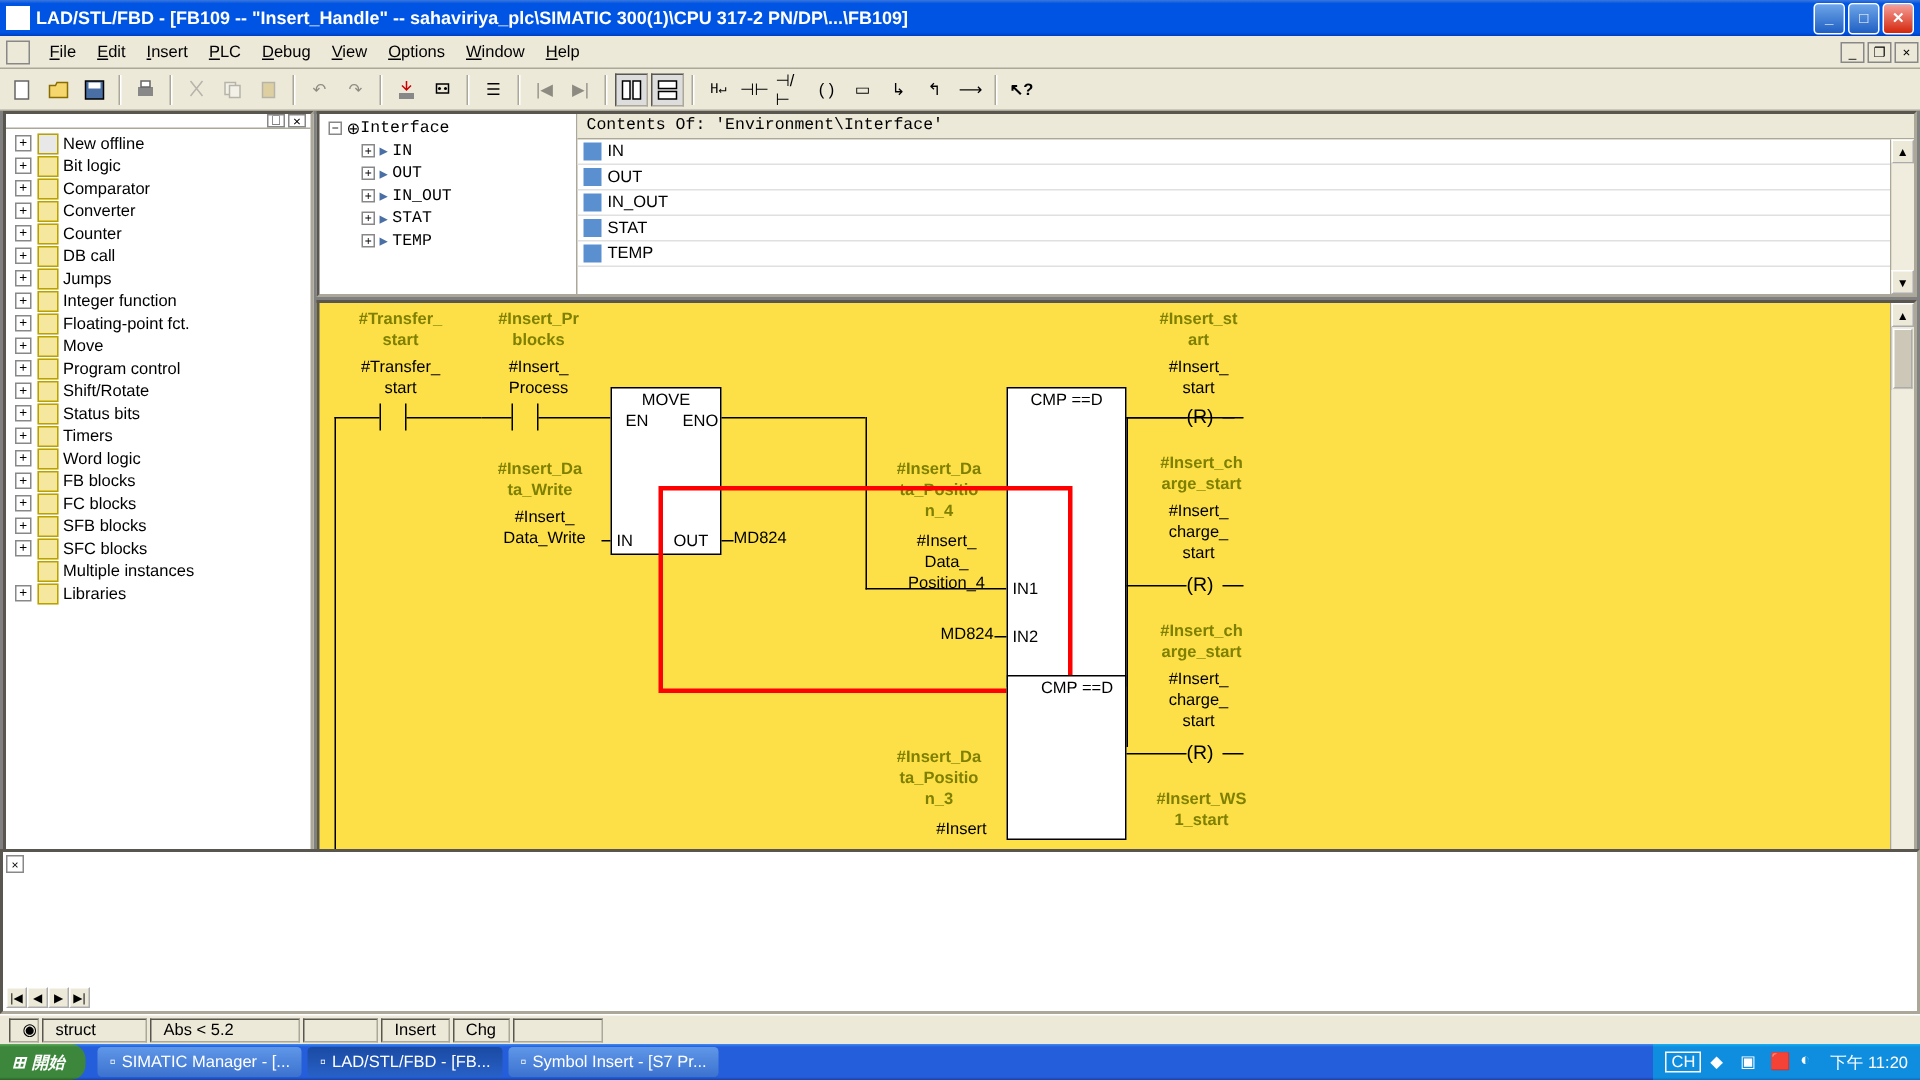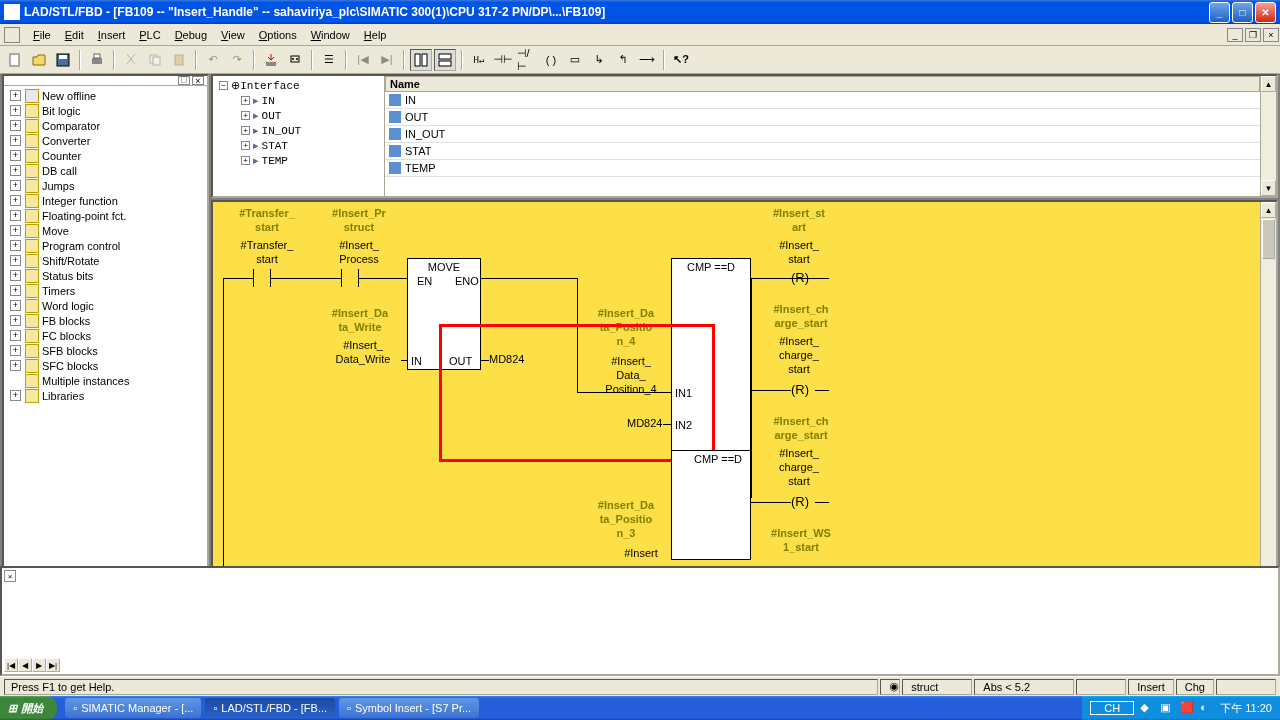--- a/index.html
+++ b/index.html
@@ -374,23 +374,23 @@
               <span style="font-family:Courier New">STAT</span>
             </div>
             <div class="if-row lvl1">
               <span class="if-exp">+</span>
               <span style="color:#4a6fa5;margin-right:3px">▸</span>
               <span style="font-family:Courier New">TEMP</span>
             </div>
           </div>
       </div>
       <div class="name-panel">
+        <div class="contents-header">Contents Of: 'Environment\Interface'</div>
         <div style="display:flex;flex:1">
           <div style="flex:1;display:flex;flex-direction:column">
-            <div class="name-header">Name</div>
             <div class="name-list" id="name-list">
                 <div class="name-row selected">
                   <span class="name-icon-small"></span>
                   <span>IN</span>
                 </div>
                 <div class="name-row">
                   <span class="name-icon-small"></span>
                   <span>OUT</span>
                 </div>
                 <div class="name-row">
@@ -423,21 +423,21 @@
 
         <div class="lbl olive" style="left:18px;top:4px;width:72px;white-space:pre">#Transfer_
 start</div>
         <div class="lbl blk" style="left:18px;top:36px;width:72px;white-space:pre">#Transfer_
 start</div>
         <div class="wire h" style="left:10px;top:76px;width:30px"></div>
         <div class="contact" style="left:40px;top:67px;width:18px;height:18px"></div>
         <div class="wire h" style="left:58px;top:76px;width:50px"></div>
 
         <div class="lbl olive" style="left:106px;top:4px;width:80px;white-space:pre">#Insert_Pr
-struct</div>
+blocks</div>
         <div class="lbl blk" style="left:106px;top:36px;width:80px;white-space:pre">#Insert_
 Process</div>
         <div class="contact" style="left:128px;top:67px;width:18px;height:18px"></div>
         <div class="wire h" style="left:108px;top:76px;width:20px"></div>
         <div class="wire h" style="left:146px;top:76px;width:48px"></div>
 
         <div class="box" style="left:194px;top:56px;width:74px;height:112px"></div>
         <div class="lbl blk" style="left:194px;top:58px;width:74px">MOVE</div>
         <div class="lbl blk" style="left:204px;top:72px">EN</div>
         <div class="lbl blk" style="left:242px;top:72px">ENO</div>
@@ -528,21 +528,20 @@
   <div class="bottom-close">×</div>
   <div class="bottom-nav">
     <div class="bottom-nav-btn">|◀</div>
     <div class="bottom-nav-btn">◀</div>
     <div class="bottom-nav-btn">▶</div>
     <div class="bottom-nav-btn">▶|</div>
   </div>
 </div>
 
 <div class="statusbar">
-  <div class="status-main">Press F1 to get Help.</div>
   <div class="status-cell" style="width:20px">◉</div>
   <div class="status-cell" style="width:70px">struct</div>
   <div class="status-cell" style="width:100px">Abs &lt; 5.2</div>
   <div class="status-cell" style="width:50px"></div>
   <div class="status-cell">Insert</div>
   <div class="status-cell">Chg</div>
   <div class="status-cell" style="width:60px"></div>
 </div>
 
 <div class="taskbar">
@@ -558,20 +557,20 @@
       <div class="task-btn active">
         <span>▫</span>
         <span>LAD/STL/FBD  - [FB...</span>
       </div>
       <div class="task-btn">
         <span>▫</span>
         <span>Symbol Insert - [S7 Pr...</span>
       </div>
     </div>
   <div class="tray">
-    <span style="border:1px solid #fff;padding:0 13px">CH</span>
+    <span style="border:1px solid #fff;padding:0 3px">CH</span>
     <span class="tray-icon">◆</span>
     <span class="tray-icon">▣</span>
     <span class="tray-icon">🟥</span>
     <span class="tray-icon">◐</span>
     <span>下午 11:20</span>
   </div>
 </div>
 
 </body></html>

